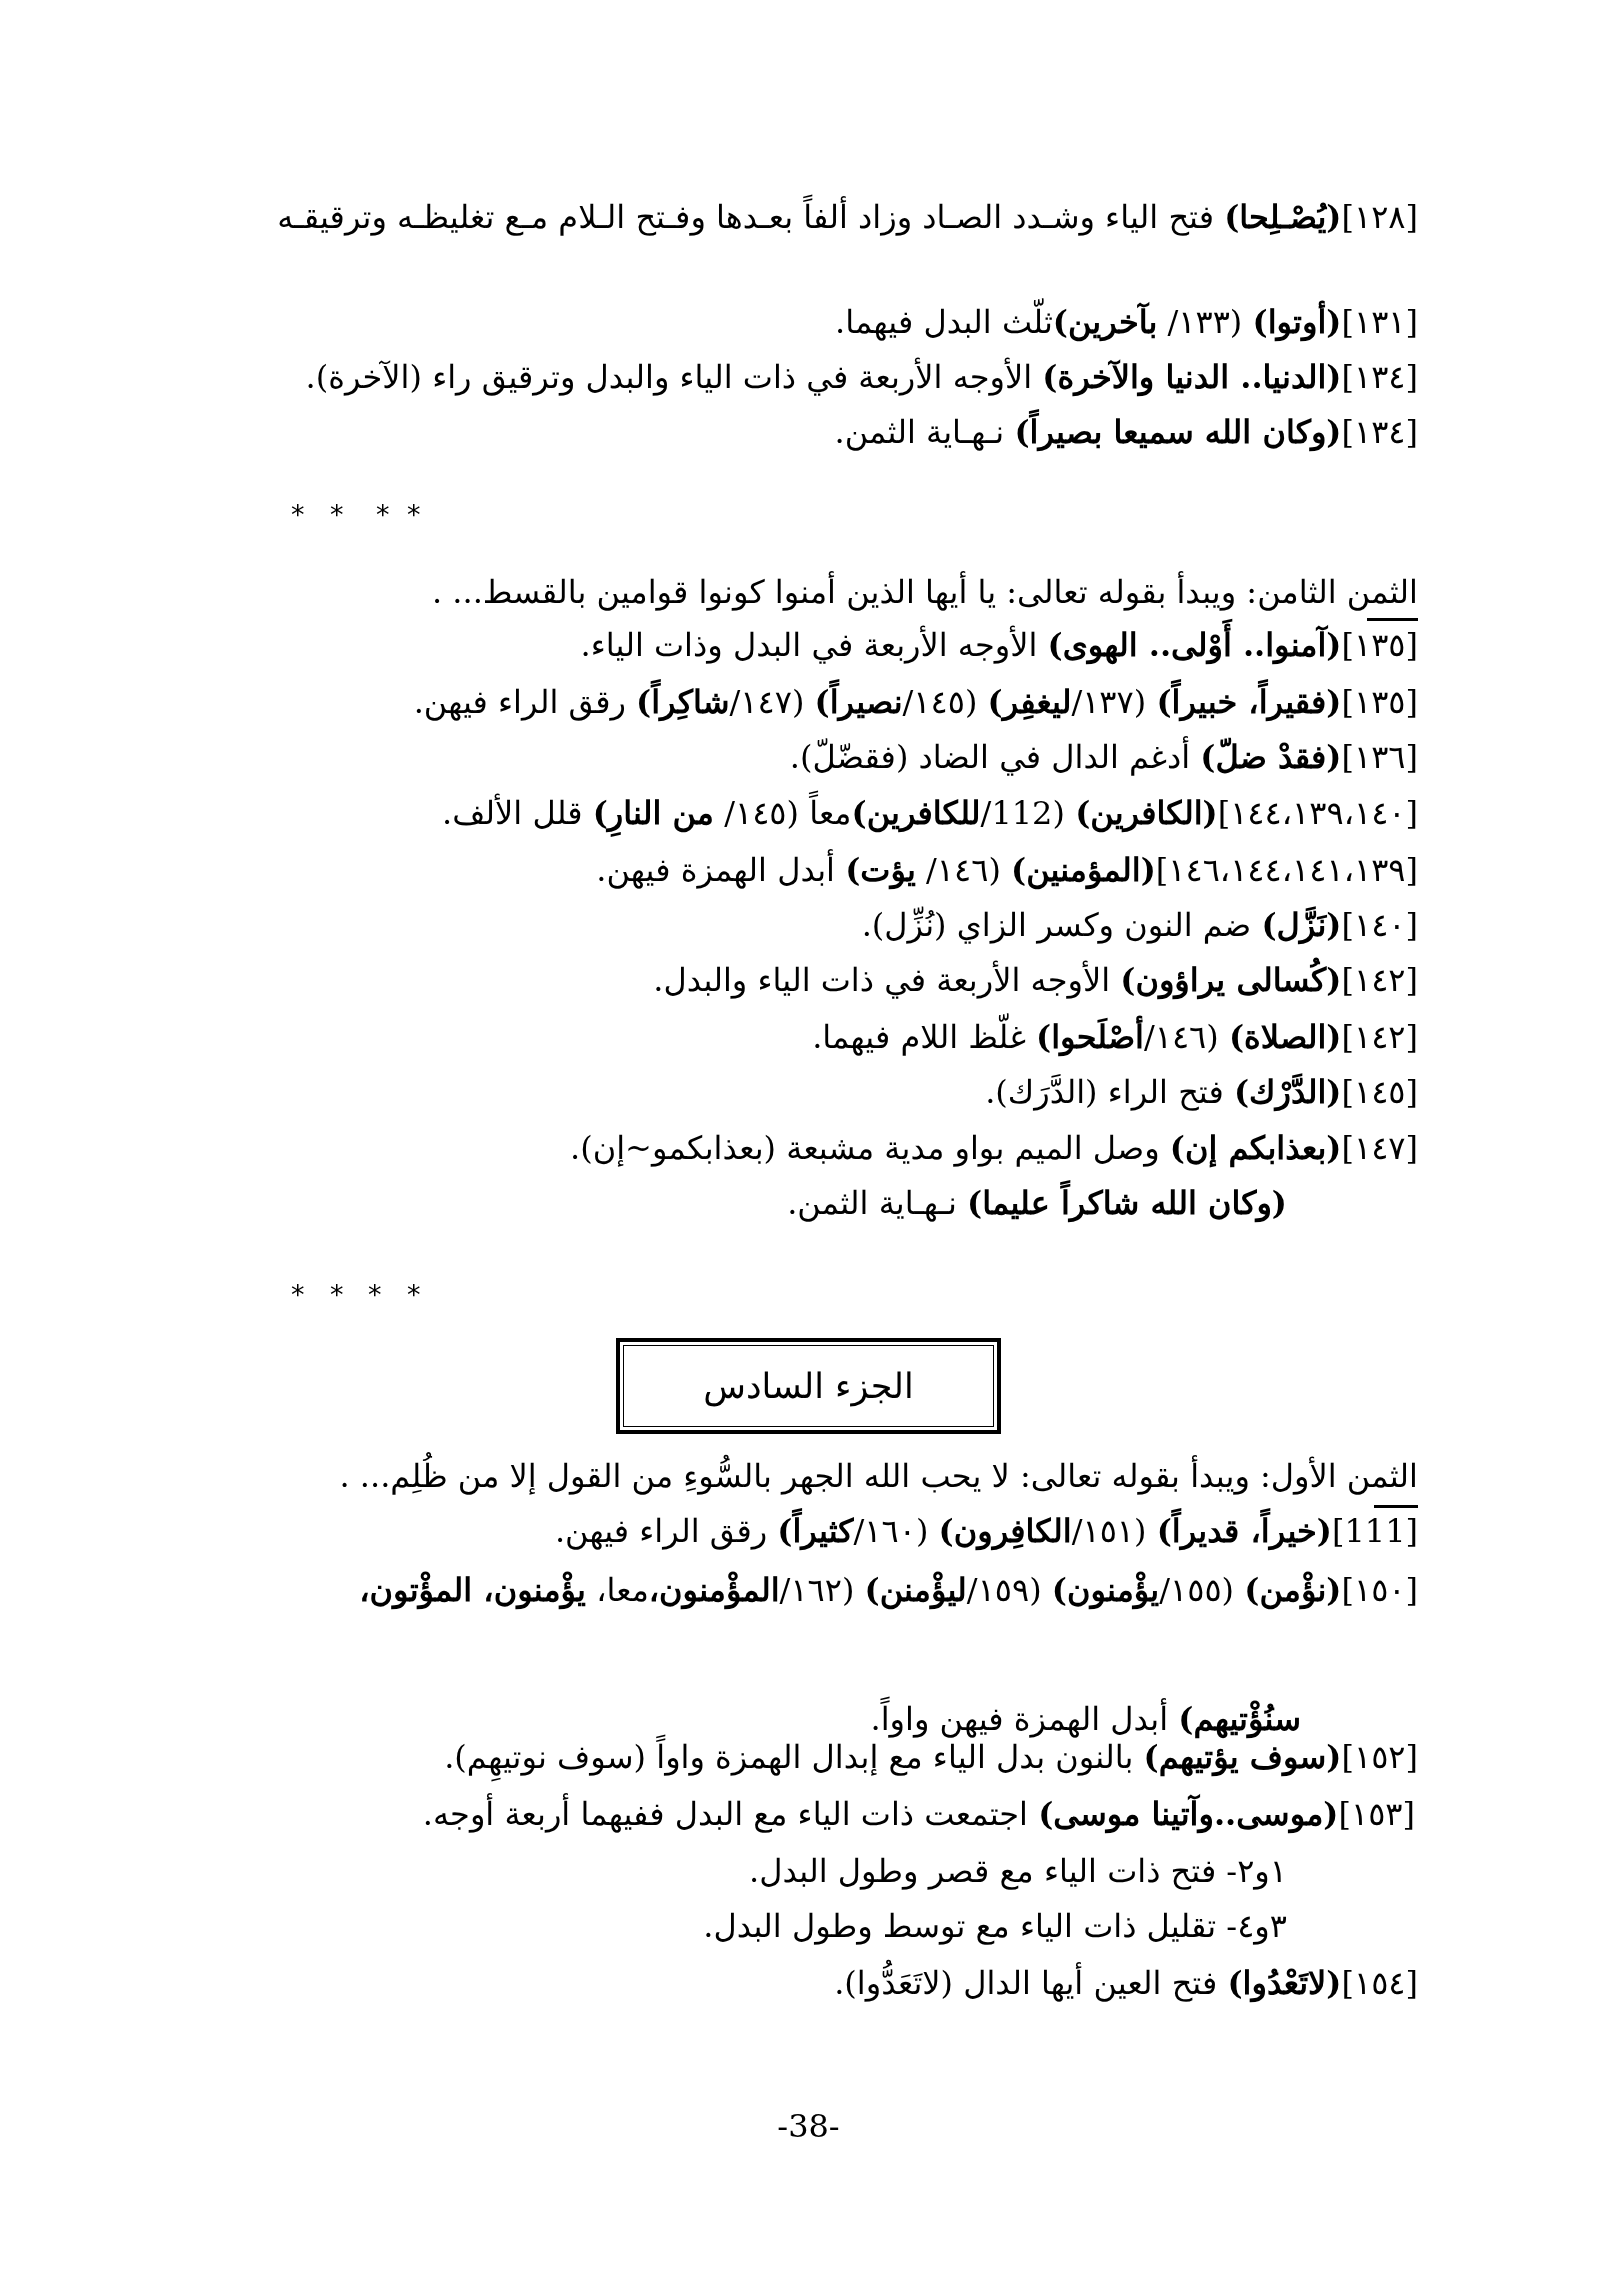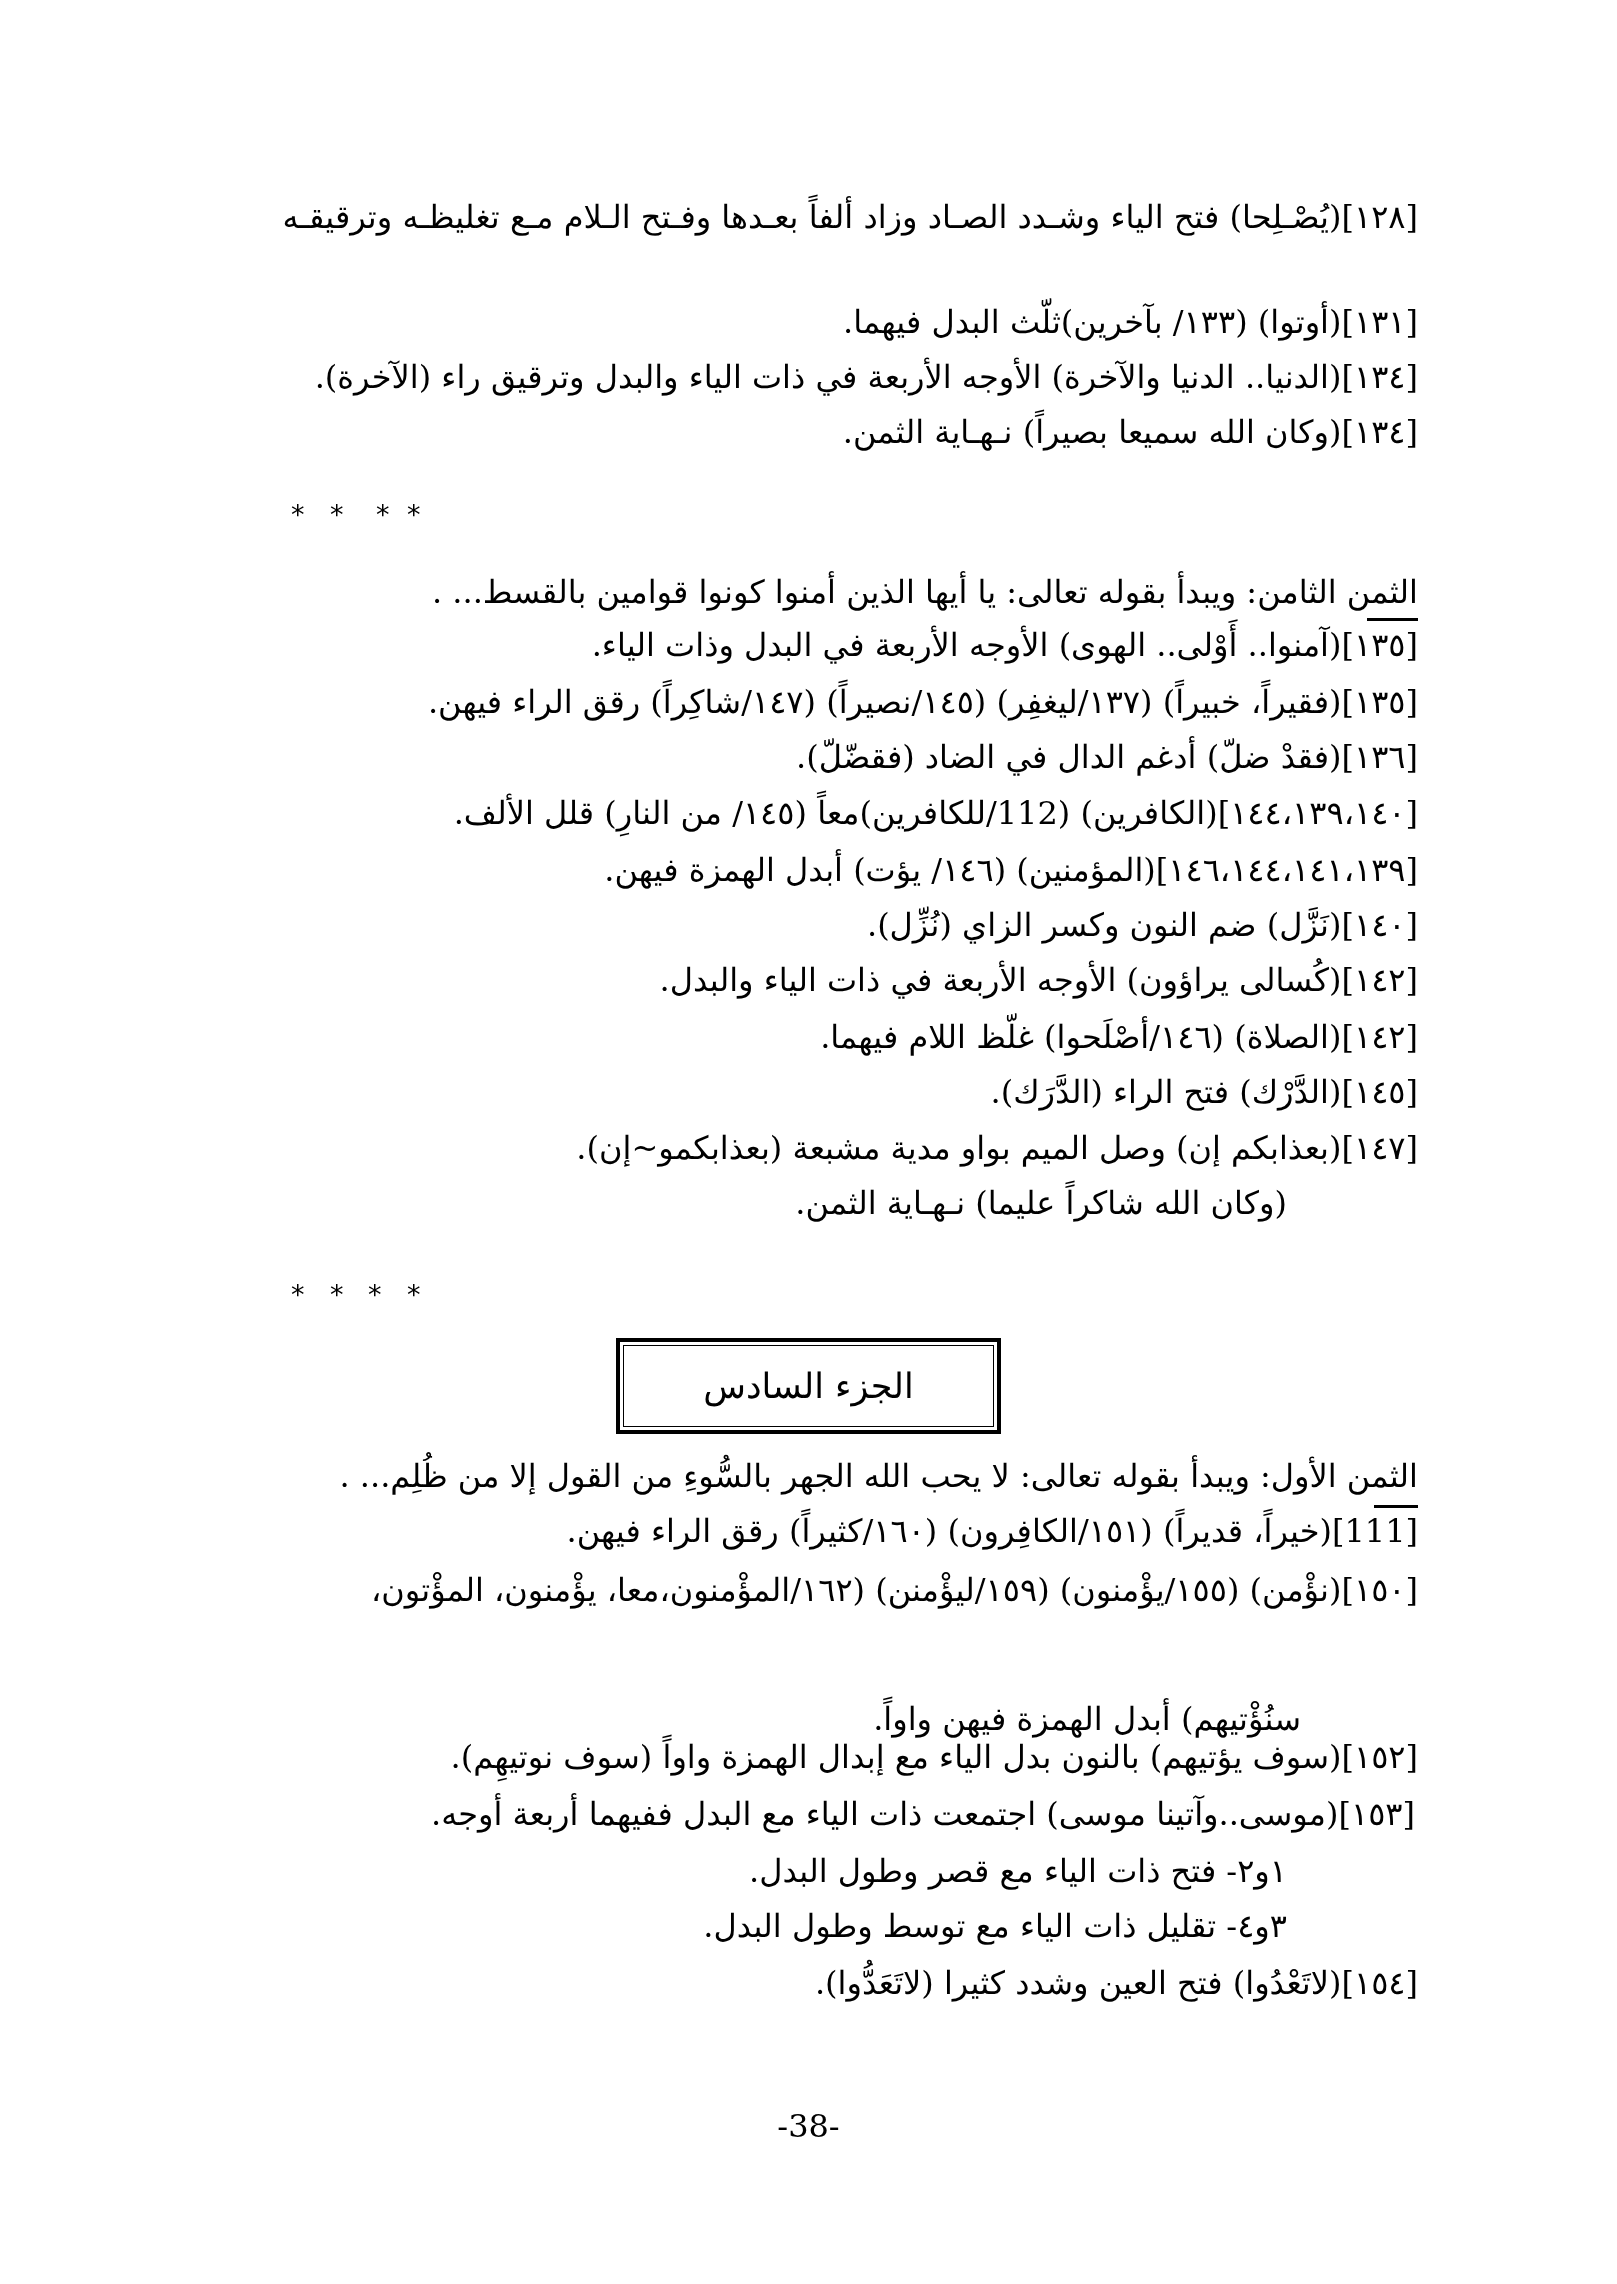--- a/index.html
+++ b/index.html
@@ -24,21 +24,21 @@
   .line {
     position: absolute;
     right: 0;
     width: 1617px;
     font-size: 32px;
     line-height: 47px;
     white-space: nowrap;
     direction: rtl;
     text-align: right;
   }
-  .b { font-weight: normal; }
+  .b { font-weight: bold; }
   .stars {
     position: absolute;
     font-size: 27px;
     line-height: 32px;
     font-family: "DejaVu Sans", sans-serif;
   }
   .star { position: absolute; }
   .overline {
     position: absolute;
     height: 3.2px;
@@ -189,19 +189,19 @@
 
   <div class="line" style="top:1848px; right:330px; width:1090px;">
     <span>١و٢- فتح ذات الياء مع قصر وطول البدل.</span>
   </div>
 
   <div class="line" style="top:1903px; right:330px; width:1090px;">
     <span>٣و٤- تقليل ذات الياء مع توسط وطول البدل.</span>
   </div>
 
   <div class="line" style="top:1960px; right:199px; width:1216px;">
-    <span>[١٥٤]</span><span class="b">(لاتَعْدُوا)</span><span> فتح العين وشدد كثيرا (لاتَعَدُّوا).</span>
+    <span>[١٥٤]</span><span class="b">(لاتَعْدُوا)</span><span> فتح العين أيها الدال (لاتَعَدُّوا).</span>
   </div>
 
   <div class="page-number">-38-</div>
 
 </div>
 
 
 </body></html>

